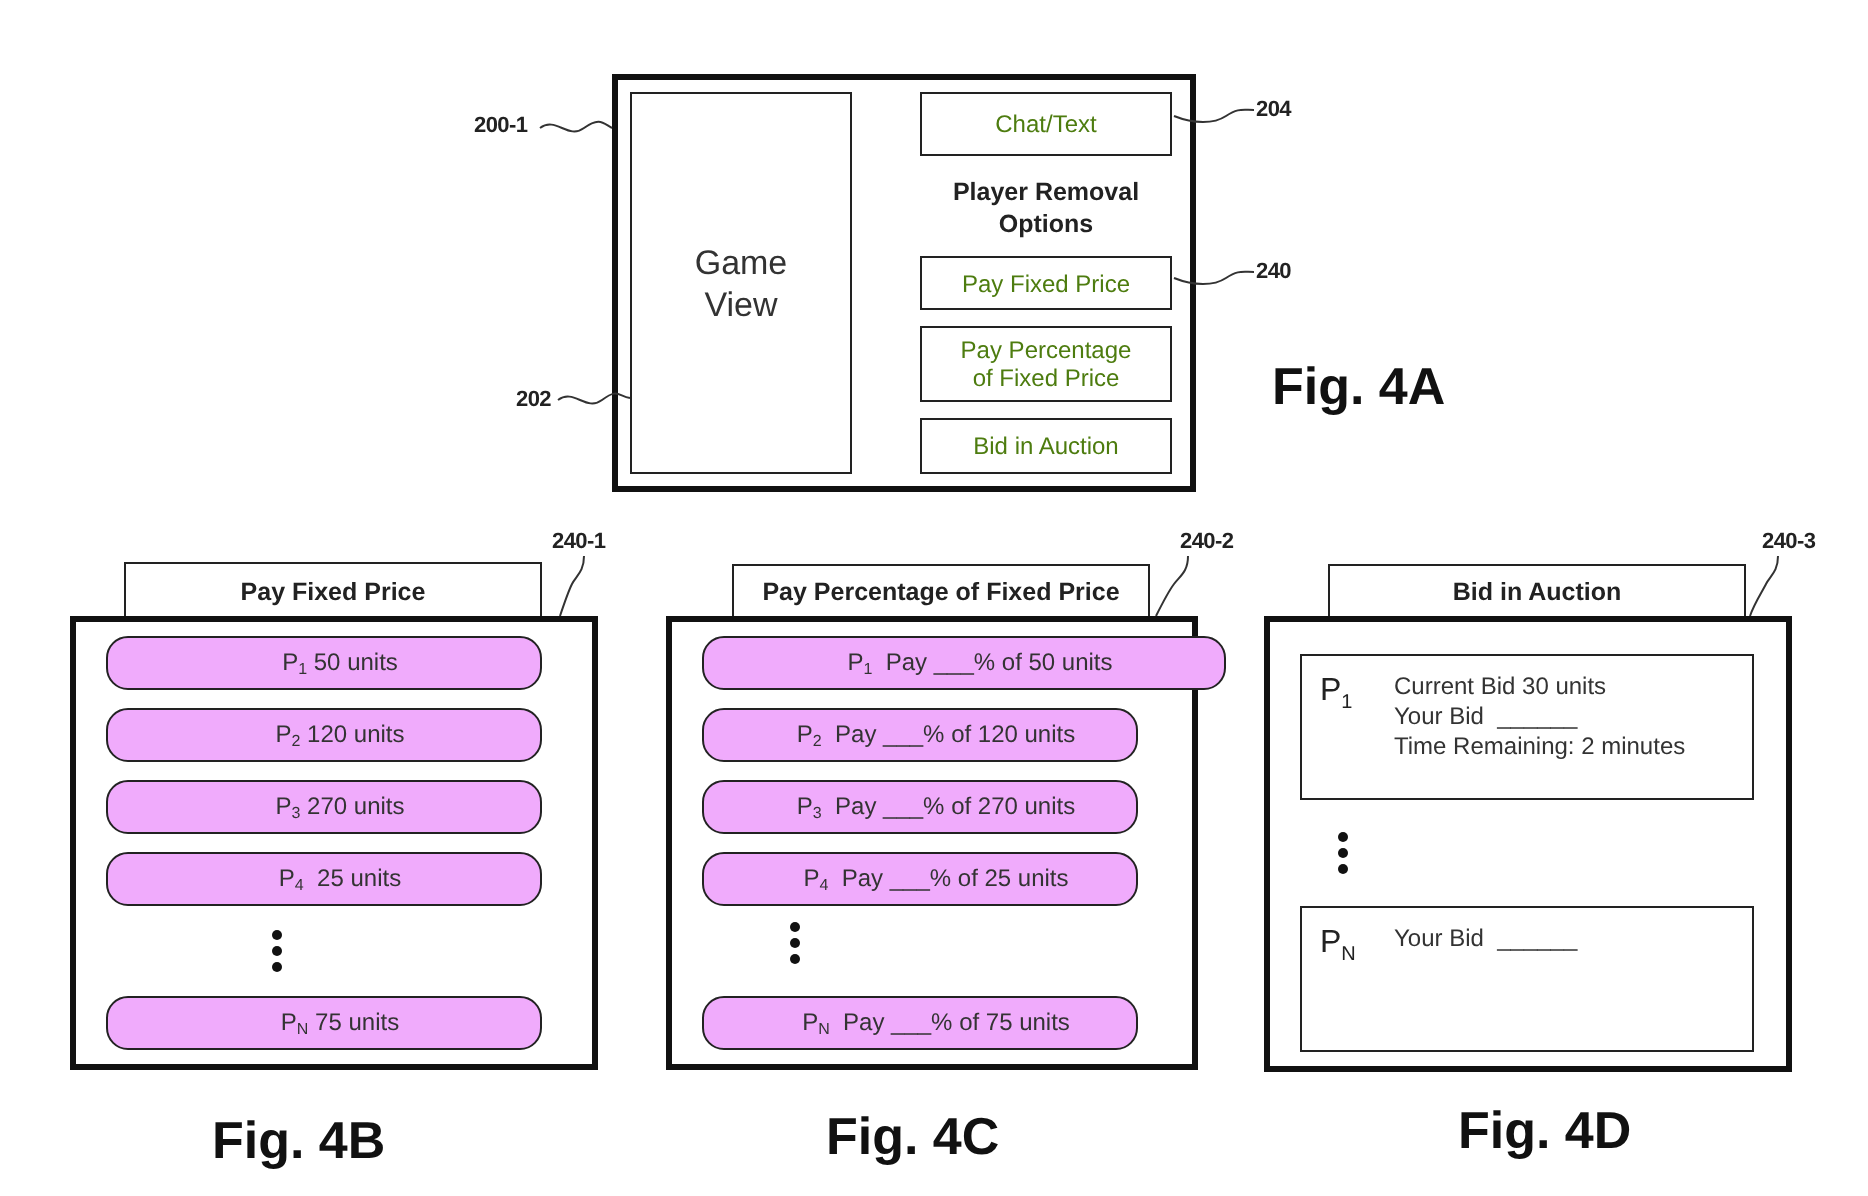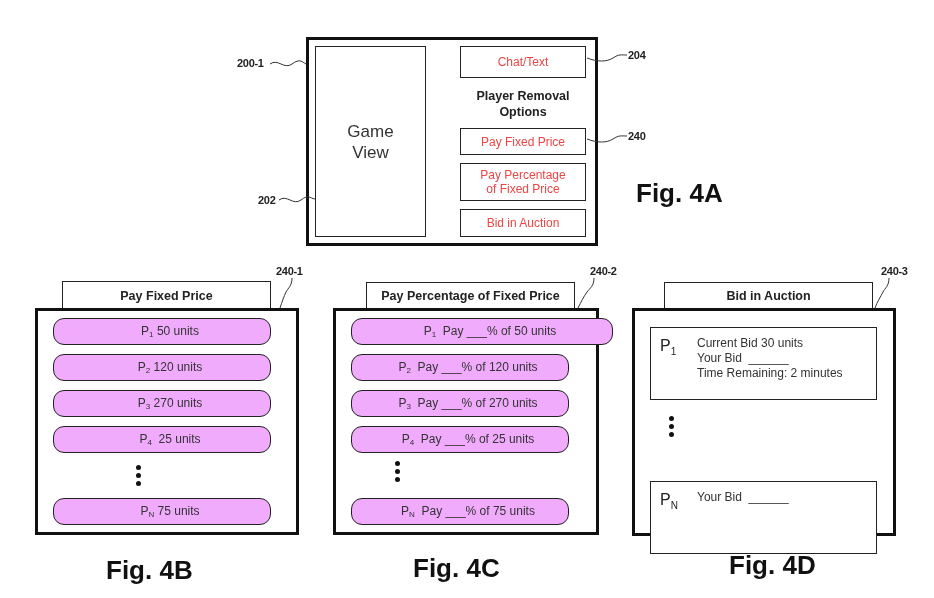--- a/index.html
+++ b/index.html
@@ -5,21 +5,21 @@
     html, body { margin: 0; padding: 0; background: #ffffff; }
     body { width: 934px; height: 598px; position: relative; overflow: hidden;
            font-family: "Liberation Sans", sans-serif; color: #222; }
     .abs { position: absolute; box-sizing: border-box; }
     .thick { border: 3px solid #111; }
     .thin { border: 1.5px solid #222; }
     .center { display: flex; align-items: center; justify-content: center; text-align: center; }
     .ref { font-family: "Liberation Sans", sans-serif; font-size: 11px; font-weight: bold; color: #222;
            letter-spacing: -0.3px; }
     .figlabel { font-family: "Liberation Sans", sans-serif; font-size: 26px; font-weight: bold; color: #111; }
-    .btn4a { font-size: 12px; color: #ef4444; line-height: 14px; background: #fff; }
+    .btn4a { font-size: 12px; color: #4d7c0f; line-height: 14px; background: #fff; }
     .tab { font-size: 12.5px; font-weight: bold; color: #222; background: #fff; border: 1.5px solid #222; border-bottom: none; }
     .pill { border: 1.5px solid #222; border-radius: 11px; font-size: 12px; color: #333; background: #f0abfc; padding-left: 16px; }
     .sub { font-size: 8px; vertical-align: -2px; }
     .vdots { display: flex; flex-direction: column; align-items: center; gap: 3px; }
     .vdots span { width: 5px; height: 5px; border-radius: 50%; background: #111; display: block; }
     .card { border: 1.5px solid #222; background: #fff; font-size: 12px; color: #333; }
     .card .pid { position: absolute; left: 9px; top: 9px; font-size: 16px; color: #222; }
     .card .pid sub { font-size: 10px; }
     .card .lines { position: absolute; left: 46px; top: 8px; line-height: 15px; }
     svg.leader { position: absolute; overflow: visible; }
@@ -162,20 +162,20 @@
     <div>Time Remaining: 2 minutes</div>
   </div>
 </div>
 
 <div class="abs vdots" style="left:666px; top:416px; width:10px;">
   <span></span>
     <span></span>
     <span></span>
 </div>
 
-<div class="abs card" style="left:650px; top:453px; width:227px; height:73px;margin-top:28px;">
+<div class="abs card" style="left:650px; top:453px; width:227px; height:73px;">
   <span class="pid"><span>P</span><sub>N</sub></span>
   <div class="lines">
     <div style="white-space:pre;">Your Bid  ______</div>
   </div>
 </div>
 
 <span class="abs figlabel" style="left:729px; top:550px;">Fig. 4D</span>
 
 </body></html>

